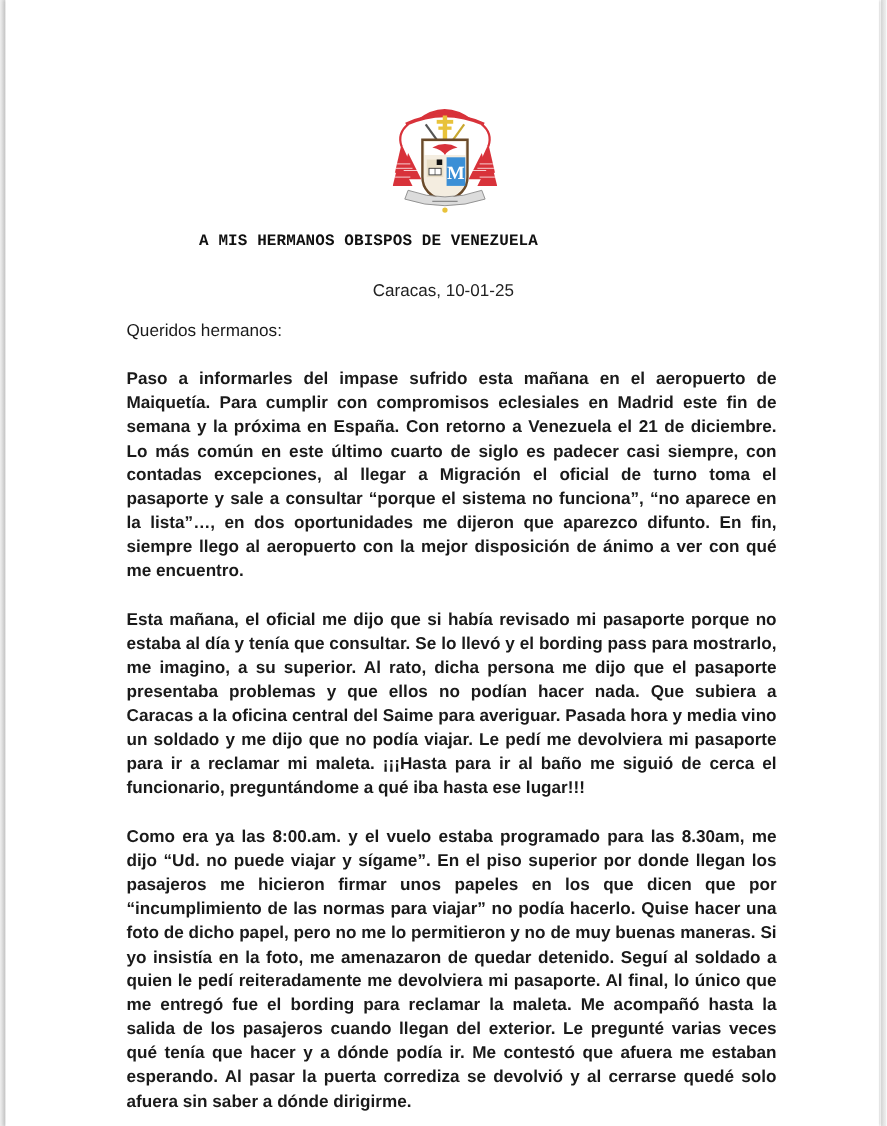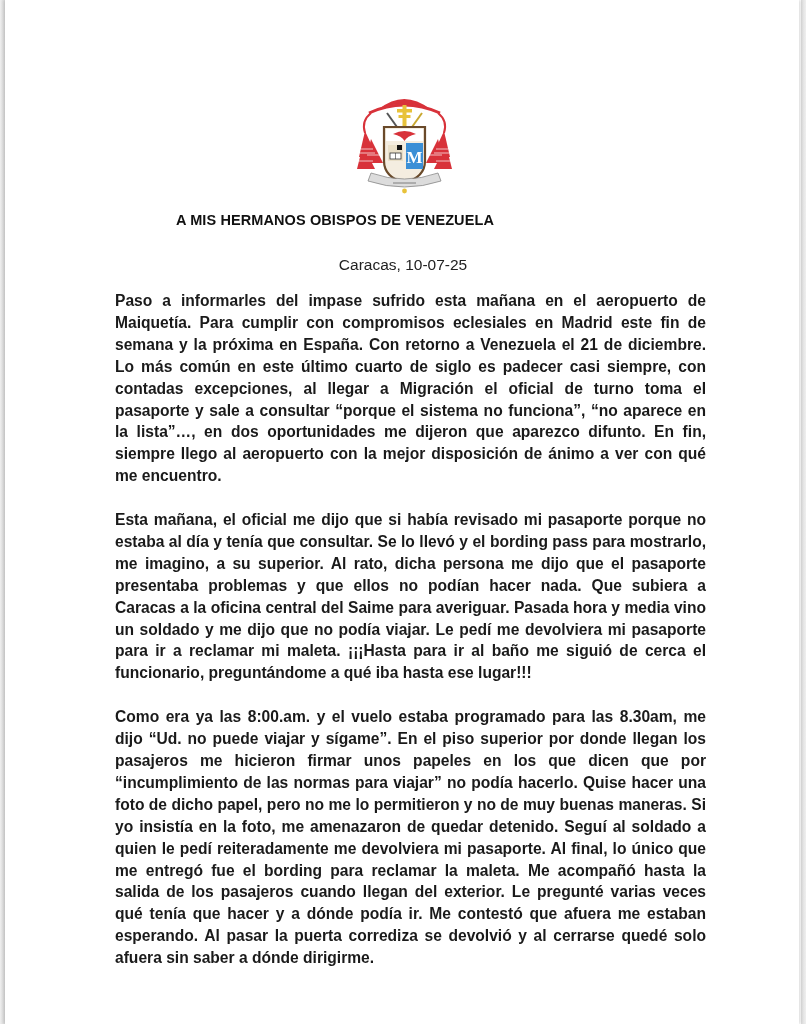--- a/index.html
+++ b/index.html
@@ -38,21 +38,21 @@
     top: 87px;
     width: 95px;
     height: 108px;
   }
   .title {
     position: absolute;
     left: 0;
     width: 670px;
     top: 212px;
     text-align: center;
-    font-family: Liberation Sans, sans-serif;
+    font-family: Liberation Mono, monospace;
     font-weight: bold;
     font-size: 14.5px;
     color: #111111;
     letter-spacing: 0.1px;
   }
   .place-date {
     position: absolute;
     left: 0;
     width: 806px;
     top: 256px;
@@ -143,19 +143,20 @@
     <text x="57.5" y="76" font-family="Liberation Serif, serif" font-size="17" font-weight="bold" fill="#ffffff" text-anchor="middle">M</text>
 
     <path d="M14 86 Q47.5 98 81 86 L84 94 Q47.5 106 11 94 Z" fill="#dcdcdc" stroke="#888" stroke-width="0.8"></path>
     <line x1="36" y1="96" x2="59" y2="96" stroke="#666" stroke-width="0.8"></line>
 
     <circle cx="47.5" cy="104" r="2.4" fill="#e8c23a"></circle>
   </svg>
 </div>
 
 <div class="title">A MIS HERMANOS OBISPOS DE VENEZUELA</div>
-<div class="place-date">Caracas, 10-07-25</div>
+<div class="place-date">Caracas, 10-01-25</div>
 
 <div class="body-text">
+  <p class="salutation">Queridos hermanos:</p>
   <p class="para">Paso a informarles del impase sufrido esta mañana en el aeropuerto de Maiquetía. Para cumplir con compromisos eclesiales en Madrid este fin de semana y la próxima en España. Con retorno a Venezuela el 21 de diciembre. Lo más común en este último cuarto de siglo es padecer casi siempre, con contadas excepciones, al llegar a Migración el oficial de turno toma el pasaporte y sale a consultar “porque el sistema no funciona”, “no aparece en la lista”…, en dos oportunidades me dijeron que aparezco difunto. En fin, siempre llego al aeropuerto con la mejor disposición de ánimo a ver con qué me encuentro.</p>
   <p class="para">Esta mañana, el oficial me dijo que si había revisado mi pasaporte porque no estaba al día y tenía que consultar. Se lo llevó y el bording pass para mostrarlo, me imagino, a su superior. Al rato, dicha persona me dijo que el pasaporte presentaba problemas y que ellos no podían hacer nada. Que subiera a Caracas a la oficina central del Saime para averiguar. Pasada hora y media vino un soldado y me dijo que no podía viajar. Le pedí me devolviera mi pasaporte para ir a reclamar mi maleta. ¡¡¡Hasta para ir al baño me siguió de cerca el funcionario, preguntándome a qué iba hasta ese lugar!!!</p>
   <p class="para">Como era ya las 8:00.am. y el vuelo estaba programado para las 8.30am, me dijo “Ud. no puede viajar y sígame”. En el piso superior por donde llegan los pasajeros me hicieron firmar unos papeles en los que dicen que por “incumplimiento de las normas para viajar” no podía hacerlo. Quise hacer una foto de dicho papel, pero no me lo permitieron y no de muy buenas maneras. Si yo insistía en la foto, me amenazaron de quedar detenido. Seguí al soldado a quien le pedí reiteradamente me devolviera mi pasaporte. Al final, lo único que me entregó fue el bording para reclamar la maleta. Me acompañó hasta la salida de los pasajeros cuando llegan del exterior. Le pregunté varias veces qué tenía que hacer y a dónde podía ir. Me contestó que afuera me estaban esperando. Al pasar la puerta corrediza se devolvió y al cerrarse quedé solo afuera sin saber a dónde dirigirme.</p>
 </div>
 
 </body></html>

